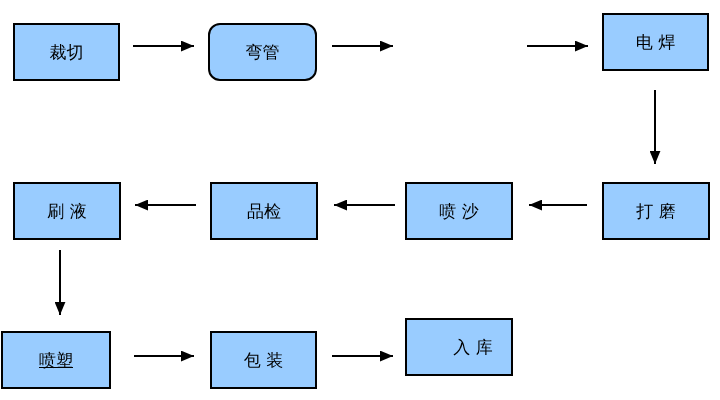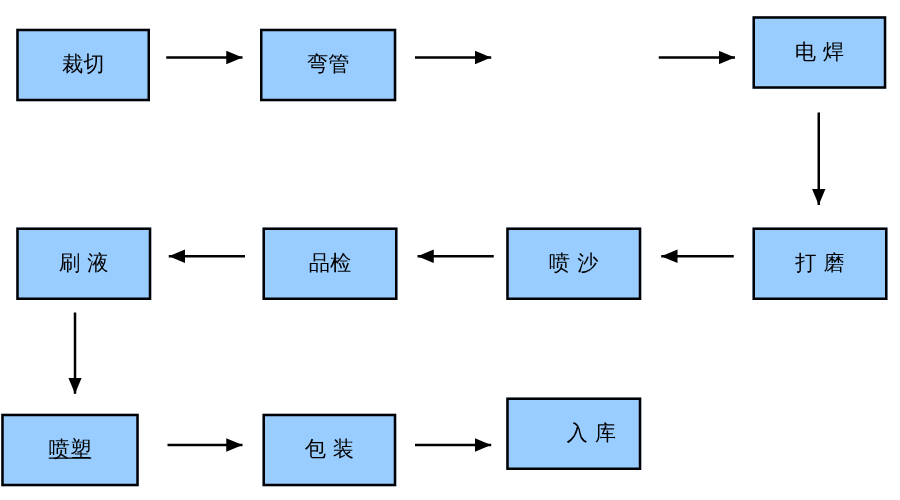--- a/index.html
+++ b/index.html
@@ -25,21 +25,21 @@
     display: flex;
     align-items: center;
     justify-content: center;
     font-size: 17px;
     color: #000000;
     white-space: pre;
     line-height: 1;
   }
   
   .n-caiqie    { left: 13px;  top: 23px;  }
-  .n-wanguan   { left: 208px; top: 23px;  width: 109px; }
+  .n-wanguan   { left: 208px; top: 23px;  width: 109px; border-radius: 12px; }
   .n-suanxi    { left: 405px; top: 23px;  width: 108px; }
   .n-dianhan   { left: 602px; top: 13px;  width: 107px; }
   
   .n-shuaye    { left: 13px;  top: 182px; width: 108px; }
   .n-pinjian   { left: 210px; top: 182px; width: 108px; }
   .n-pensha    { left: 405px; top: 182px; width: 108px; }
   .n-damo      { left: 602px; top: 182px; width: 108px; }
   
   .n-pensu     { left: 1px;  top: 331px; width: 110px; text-decoration: underline; }
   .n-baozhuang { left: 210px; top: 331px; width: 107px; }

